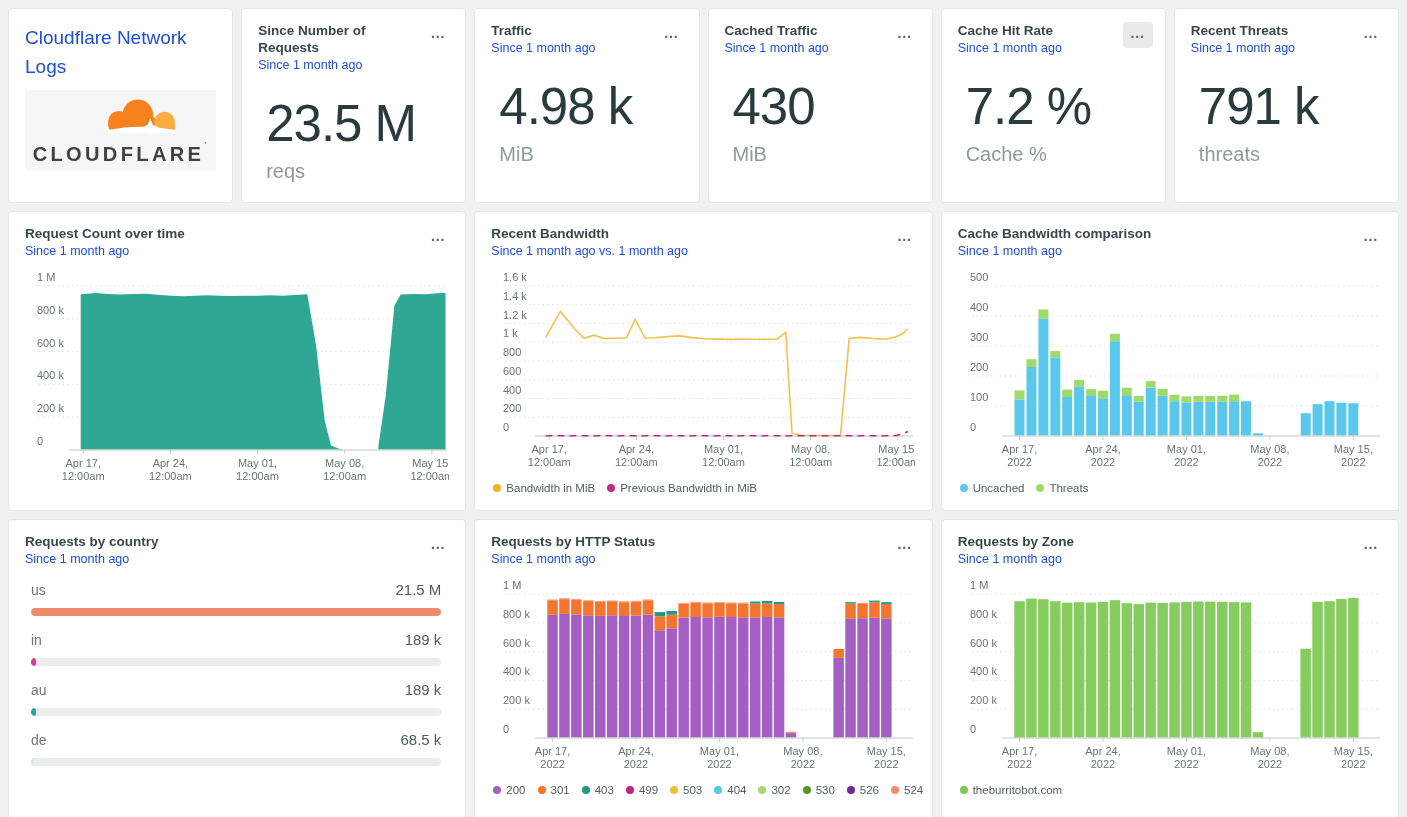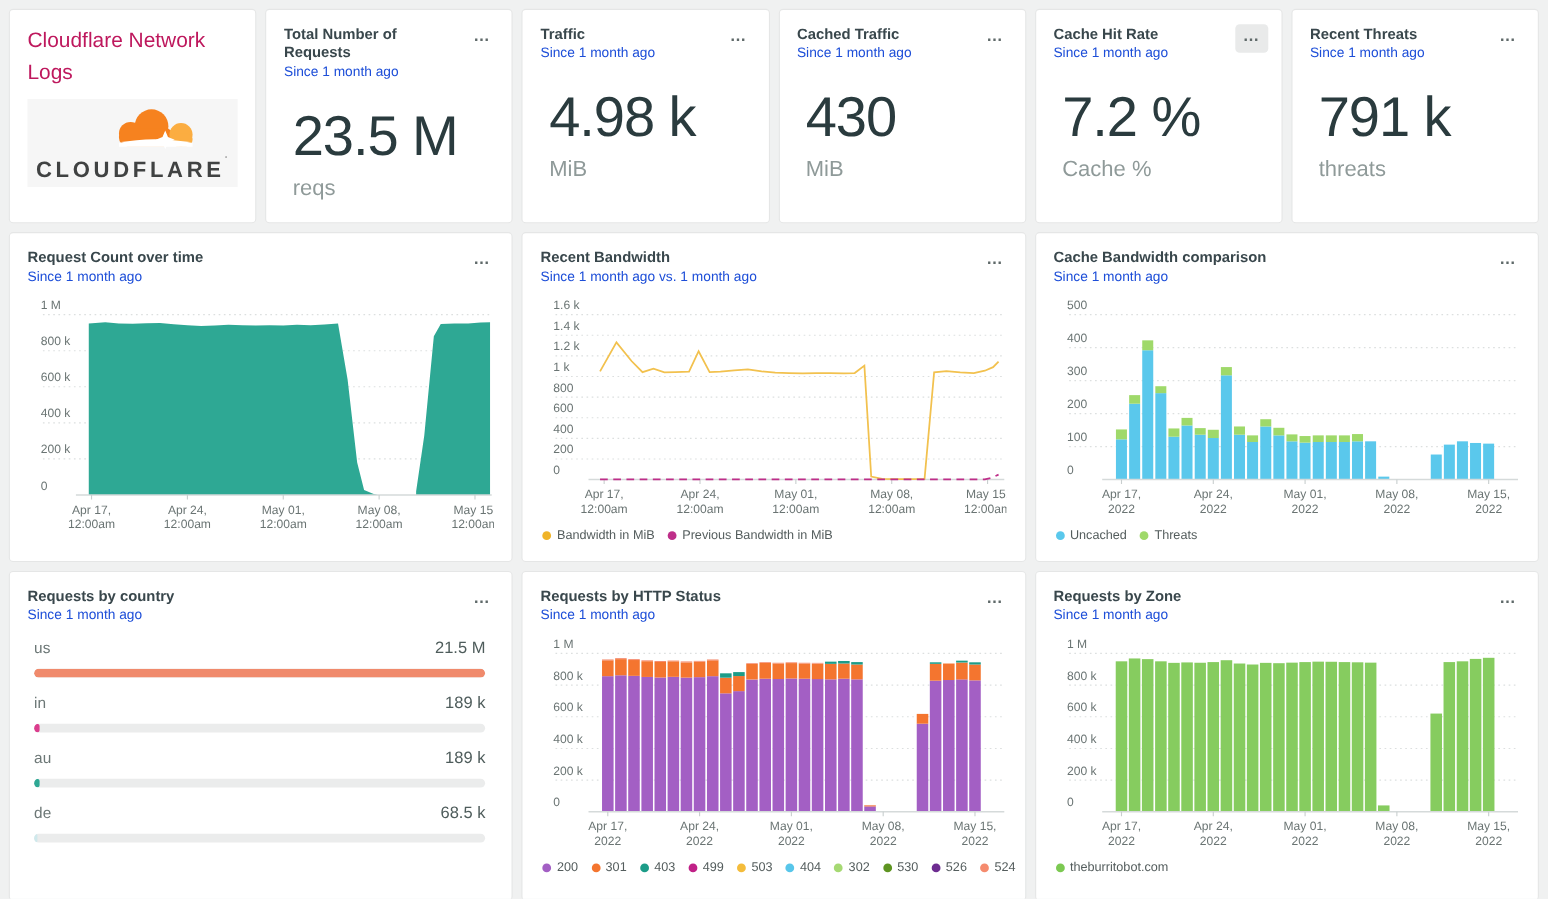--- a/index.html
+++ b/index.html
@@ -19,21 +19,21 @@
   .p-head{display:flex;justify-content:space-between;align-items:flex-start;padding:13px 12px 0 16px;}
   .p-title{font-size:13.5px;font-weight:bold;color:#39474c;line-height:17px;}
   .p-sub{font-size:12.5px;color:#1d4ed8;margin-top:2px;}
   .menu{
     font-size:15px;font-weight:bold;color:#5f6969;letter-spacing:1px;line-height:10px;
     padding:6px 7px 10px 7px;border-radius:4px;cursor:pointer;user-select:none;
   }
   .menu.active{background:#e9eaea;}
   
   .hpanel{padding:14px 16px;}
-  .h-title{font-size:19px;color:#be185d;line-height:29px;}
+  .h-title{font-size:19px;color:#1d4ed8;line-height:29px;}
   .logo-wrap{margin-top:9px;background:#f6f6f6;height:80px;display:flex;align-items:center;justify-content:center;}
   
   .stat-body{padding:22px 10px 0 24px;}
   .stat-value{font-size:51px;color:#2a3b3e;letter-spacing:-1px;white-space:nowrap;}
   .stat-unit{font-size:20px;color:#8f9a99;margin-top:7px;}
   
   .chart-host{margin-top:12px;width:calc(100% - 32px);margin-left:16px;position:relative;}
   .host-a{height:214px;}
   .host-b{height:200px;}
   .host-c{height:194px;}
@@ -74,21 +74,21 @@
           </g>
           <text x="8" y="72" font-size="21" font-weight="bold" letter-spacing="3.5" fill="#404242">CLOUDFLARE</text>
           <text x="188" y="58" font-size="8" fill="#404242">'</text>
         </svg>
       </div>
     </div>
 
     <div class="panel">
       <div class="p-head">
         <div>
-          <div class="p-title">Total Number of Requests</div>
+          <div class="p-title">Since Number of Requests</div>
           <div class="p-sub">Since 1 month ago</div>
         </div>
         <div class="menu">…</div>
       </div>
       <div class="stat-body">
         <div class="stat-value">23.5 M</div>
         <div class="stat-unit">reqs</div>
       </div>
     </div>
 

